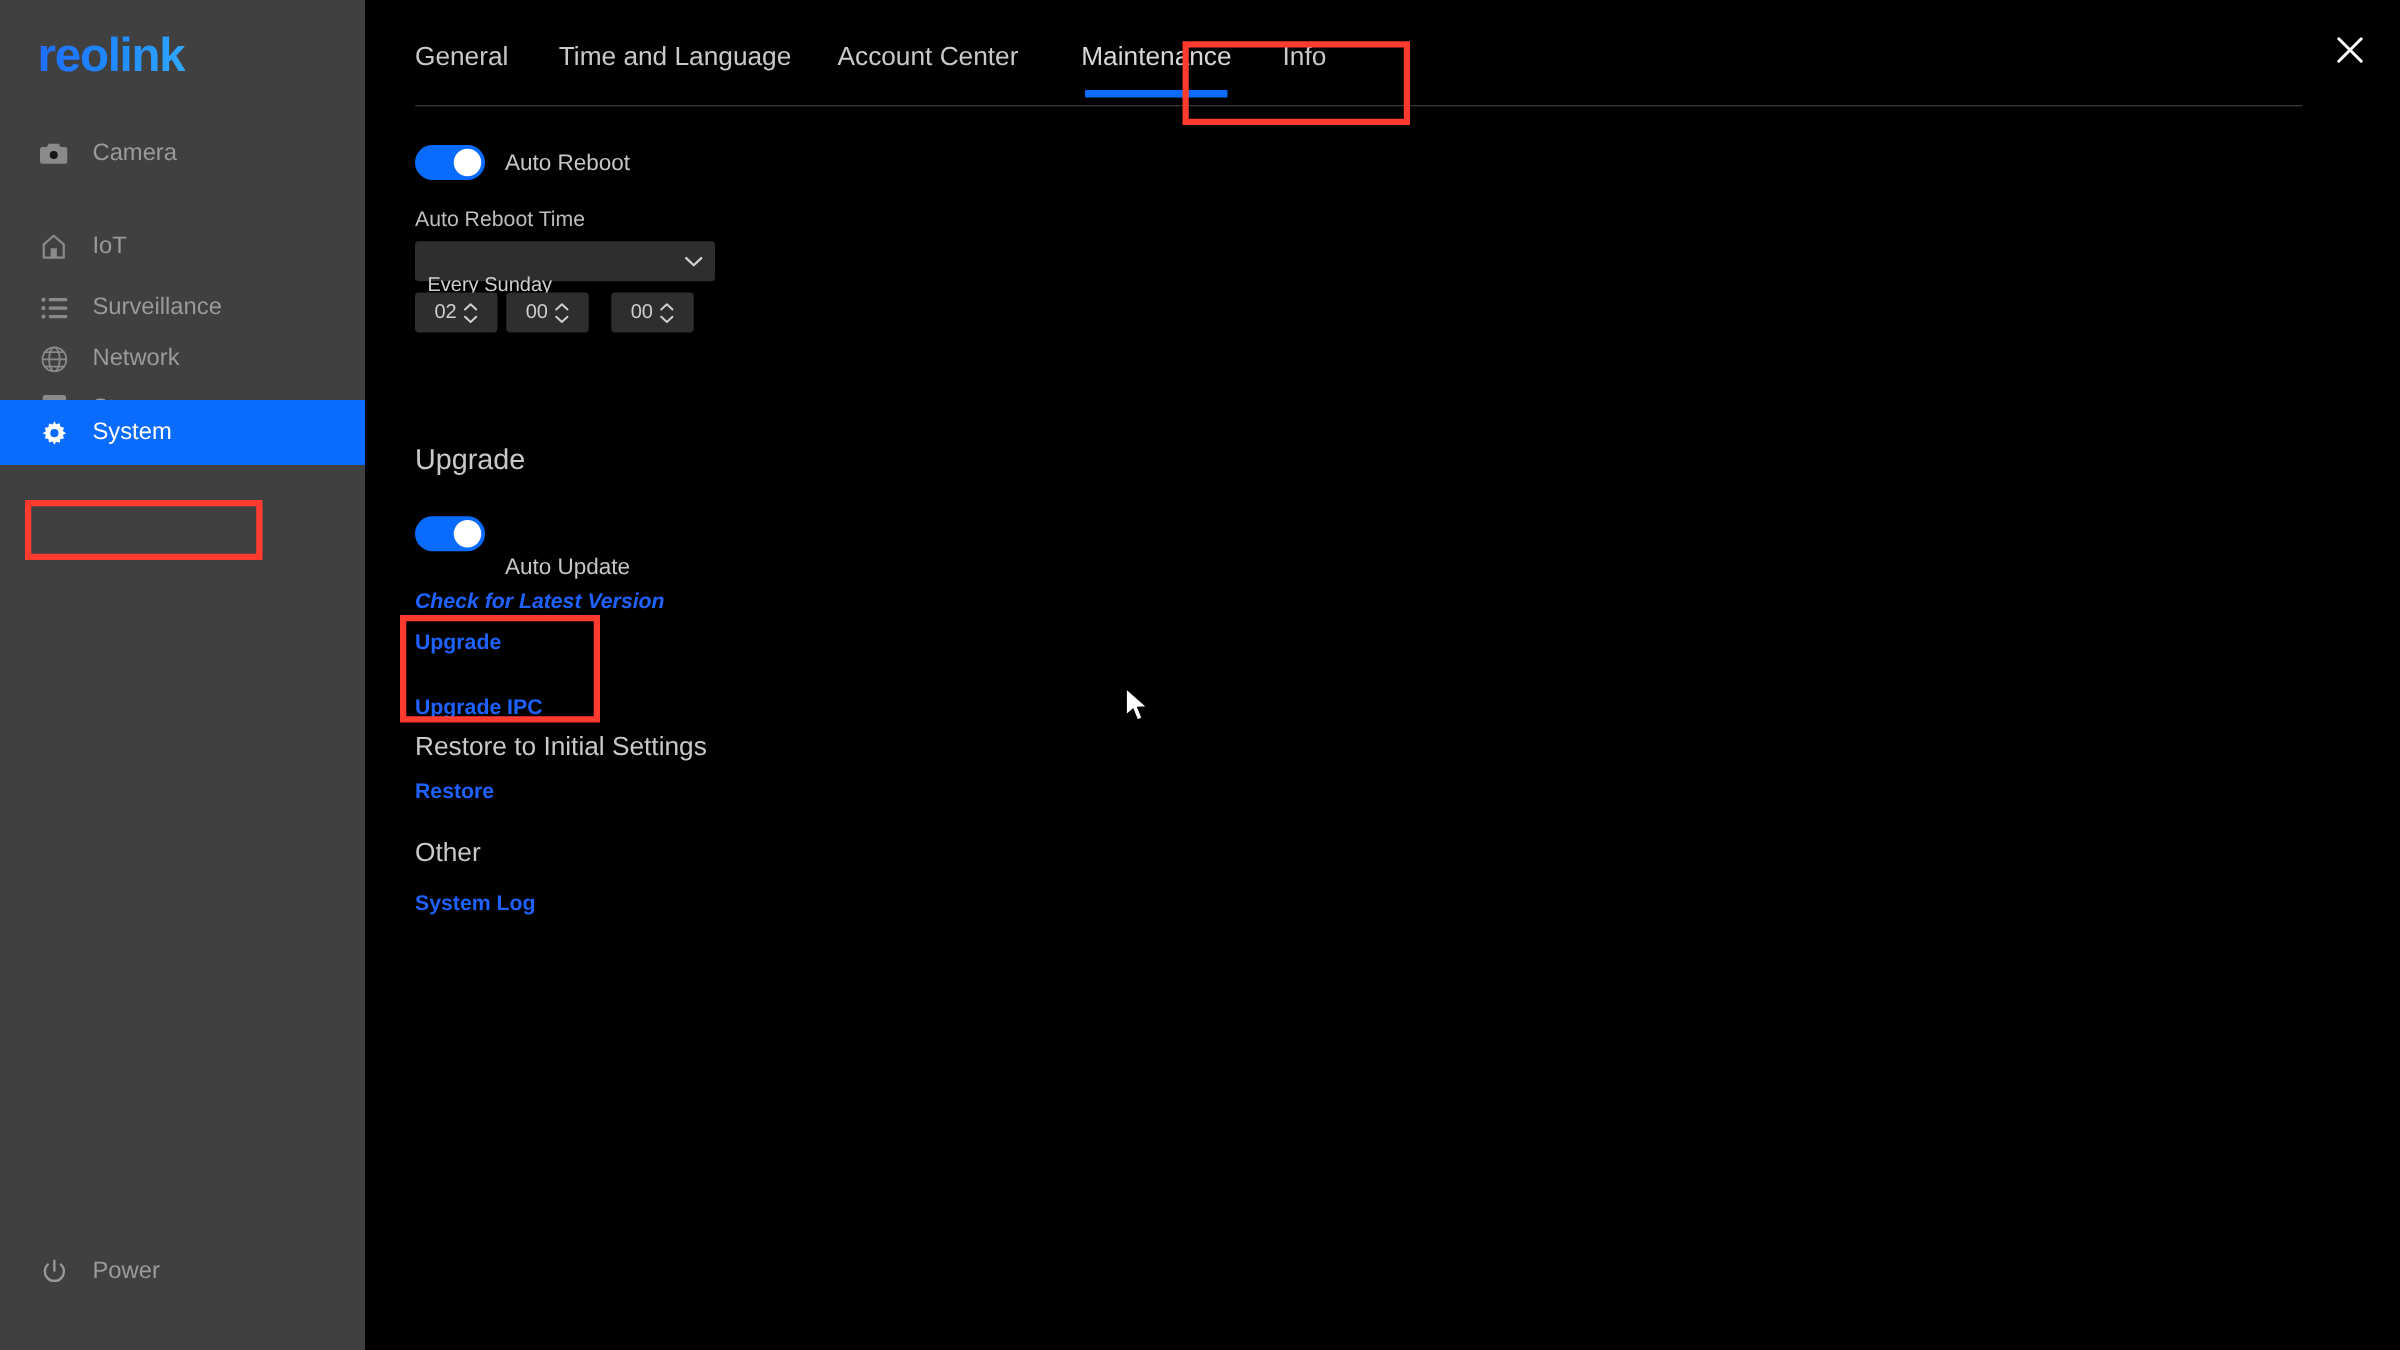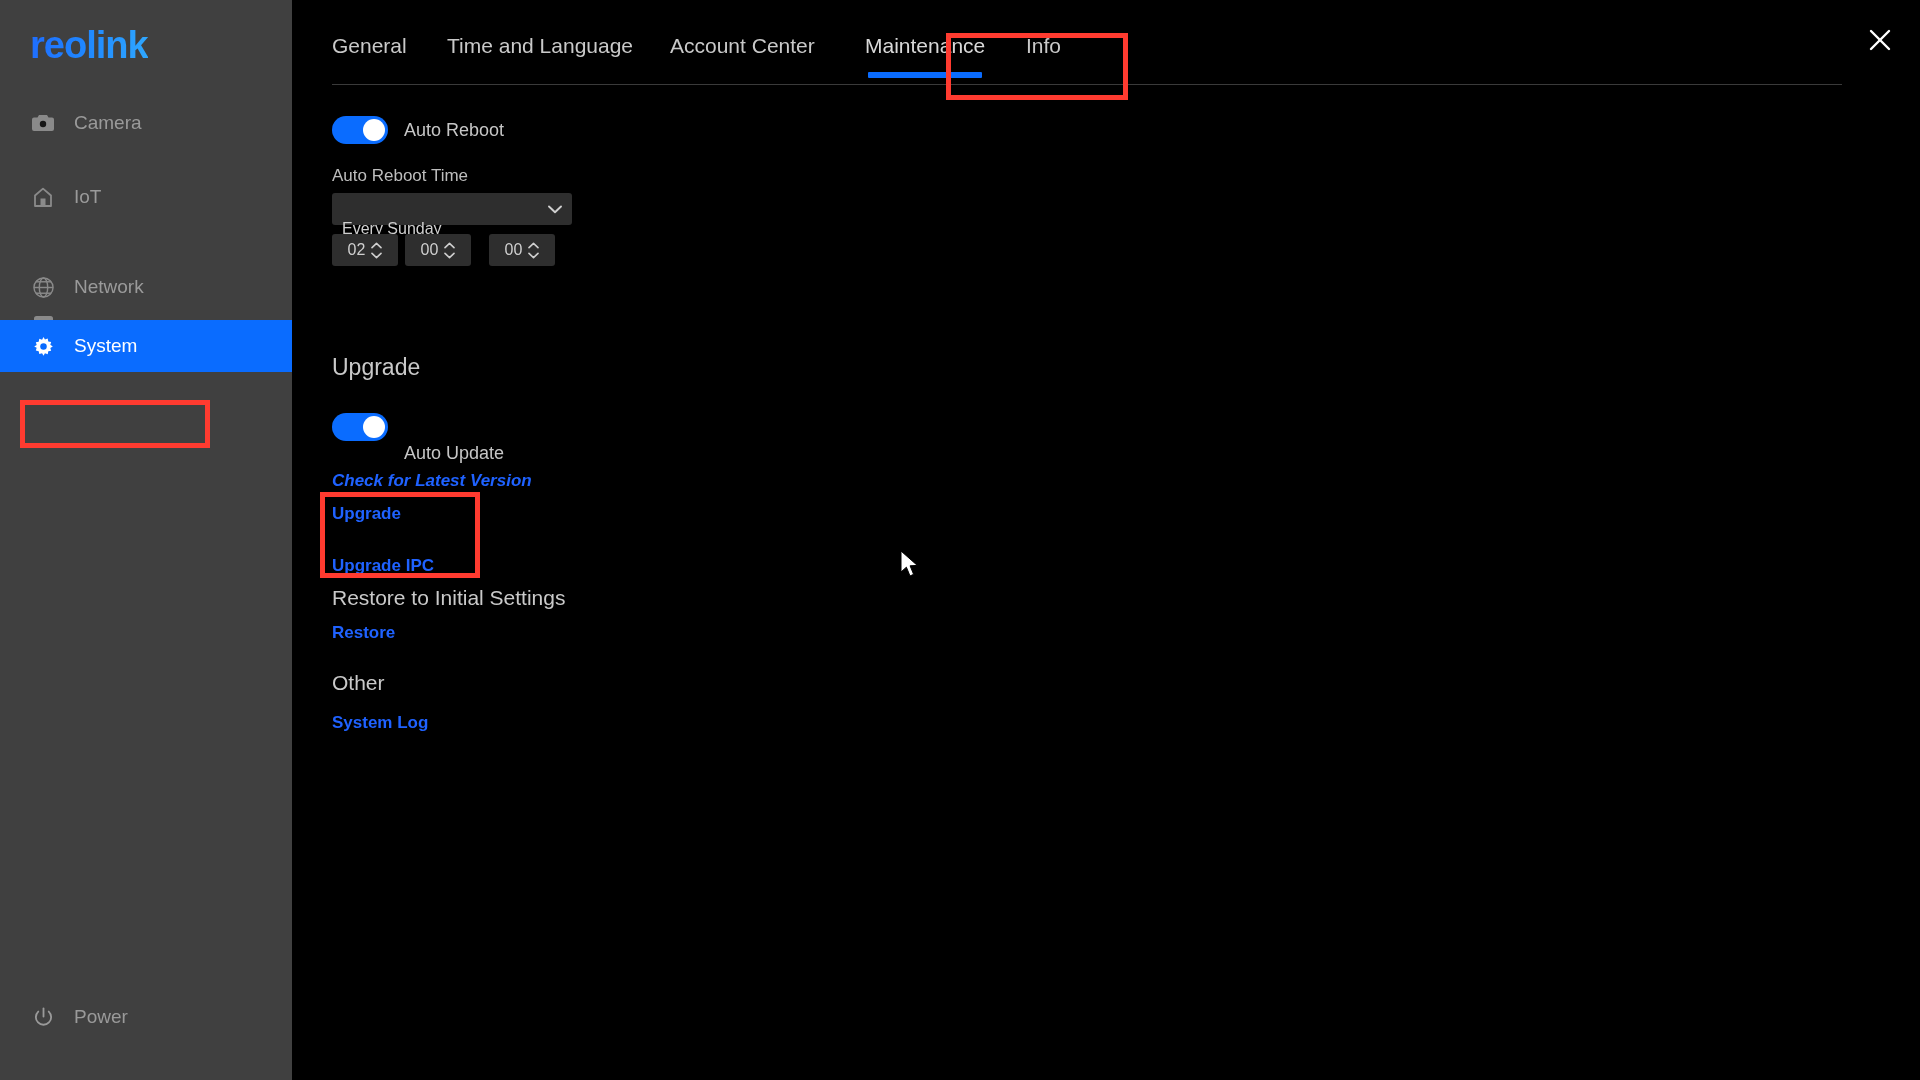--- a/index.html
+++ b/index.html
@@ -128,20 +128,33 @@
     <div class="nav-item" style="top:172px;">
       <span class="ico">
         <svg width="20" height="21" viewBox="0 0 20 21" fill="none" stroke="currentColor" stroke-width="1.8">
           <path d="M2 8.5 10 1.6l8 6.9V19H2z" stroke-linejoin="round"></path>
           <path d="M7.5 19v-7.5h5V19" fill="currentColor" stroke="none"></path>
         </svg>
       </span>
       <span class="lbl">IoT</span>
     </div>
 
+    <div class="nav-item" style="top:221px;">
+      <span class="ico">
+        <svg width="21" height="17" viewBox="0 0 21 17" fill="currentColor">
+          <circle cx="1.7" cy="1.7" r="1.7"></circle>
+            <rect x="6" y="0.4" width="15" height="2.6" rx="1"></rect>
+          <circle cx="1.7" cy="8.5" r="1.7"></circle>
+            <rect x="6" y="7.2" width="15" height="2.6" rx="1"></rect>
+          <circle cx="1.7" cy="15.3" r="1.7"></circle>
+            <rect x="6" y="14" width="15" height="2.6" rx="1"></rect>
+        </svg>
+      </span>
+      <span class="lbl">Surveillance</span>
+    </div>
 
     <div class="nav-item" style="top:262px;">
       <span class="ico">
         <svg width="21" height="21" viewBox="0 0 22 22" fill="none" stroke="currentColor" stroke-width="1.5">
           <circle cx="11" cy="11" r="10"></circle>
           <ellipse cx="11" cy="11" rx="4.4" ry="10"></ellipse>
           <line x1="1" y1="11" x2="21" y2="11"></line>
           <line x1="2.8" y1="5" x2="19.2" y2="5"></line>
           <line x1="2.8" y1="17" x2="19.2" y2="17"></line>
         </svg>

